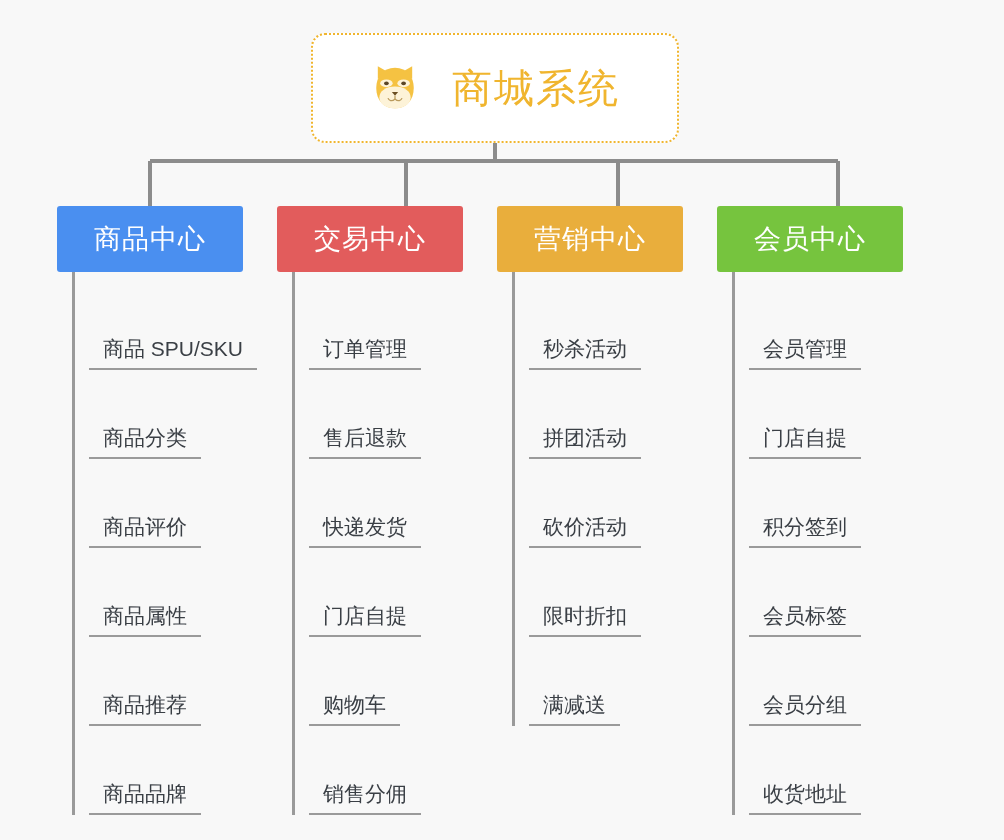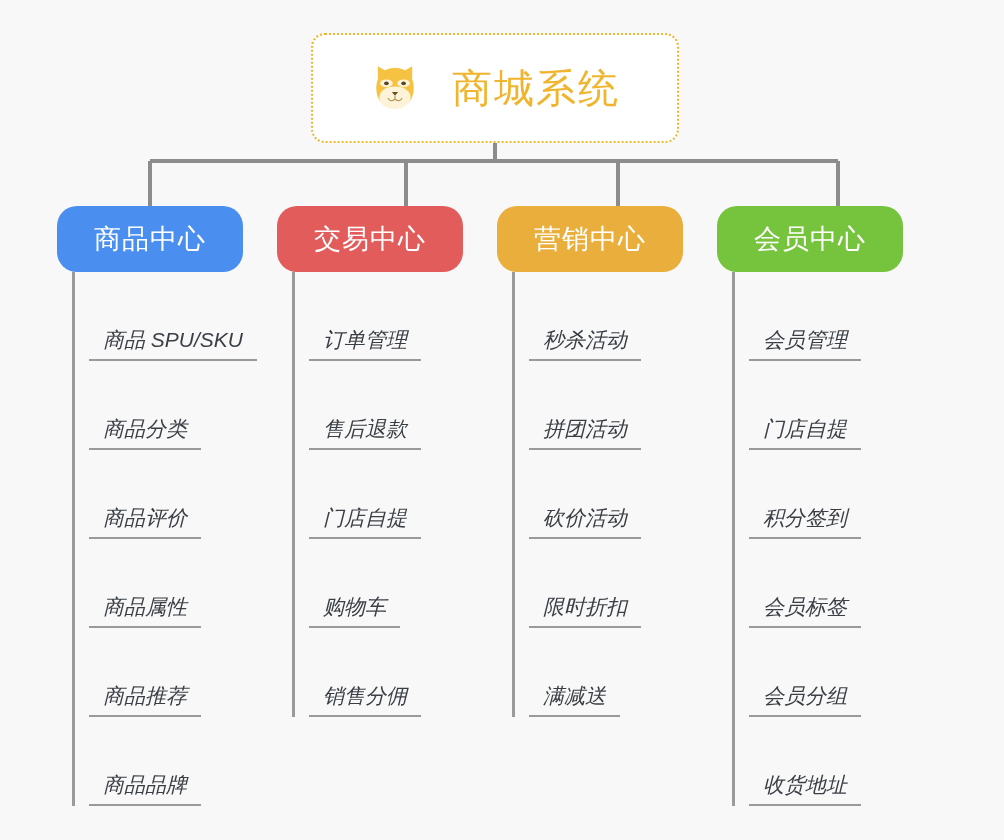--- a/index.html
+++ b/index.html
@@ -66,42 +66,41 @@
     width: 200px;
   }
   .col-0 { left: 57px; }
   .col-1 { left: 277px; }
   .col-2 { left: 497px; }
   .col-3 { left: 717px; }
 
   .cat-box {
     width: 186px;
     height: 66px;
-    border-radius: 20px;
+    border-radius: 3px;
     display: flex;
     align-items: center;
     justify-content: center;
     box-sizing: border-box;
   }
   .cat-label {
     color: #ffffff;
     font-size: 27px;
     line-height: 1;
     letter-spacing: 1px;
     white-space: nowrap;
   }
 
   
   .leaf-list {
     position: relative;
     margin-top: 0;
-    padding-top: 0;
+    padding-top: 9px;
     margin-left: 15px;
     border-left: 3px solid #9a9a9a;
-    font-style: italic;
   }
   .leaf-item {
     height: 89px;
     display: flex;
     align-items: flex-end;
     padding-left: 28px;
     box-sizing: border-box;
   }
   .leaf-text {
     display: inline-block;
@@ -190,20 +189,23 @@
       <span class="cat-label">交易中心</span>
     </div>
     <div class="leaf-list">
       <div class="leaf-item">
           <span class="leaf-text">订单管理</span>
         </div>
       <div class="leaf-item">
           <span class="leaf-text">售后退款</span>
         </div>
       <div class="leaf-item">
+          <span class="leaf-text">快递发货</span>
+        </div>
+      <div class="leaf-item">
           <span class="leaf-text">门店自提</span>
         </div>
       <div class="leaf-item">
           <span class="leaf-text">购物车</span>
         </div>
       <div class="leaf-item">
           <span class="leaf-text">销售分佣</span>
         </div>
     </div>
   </div>

